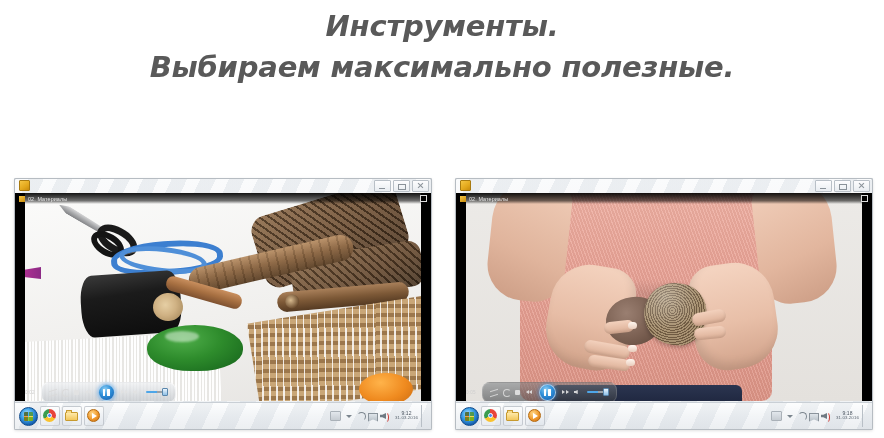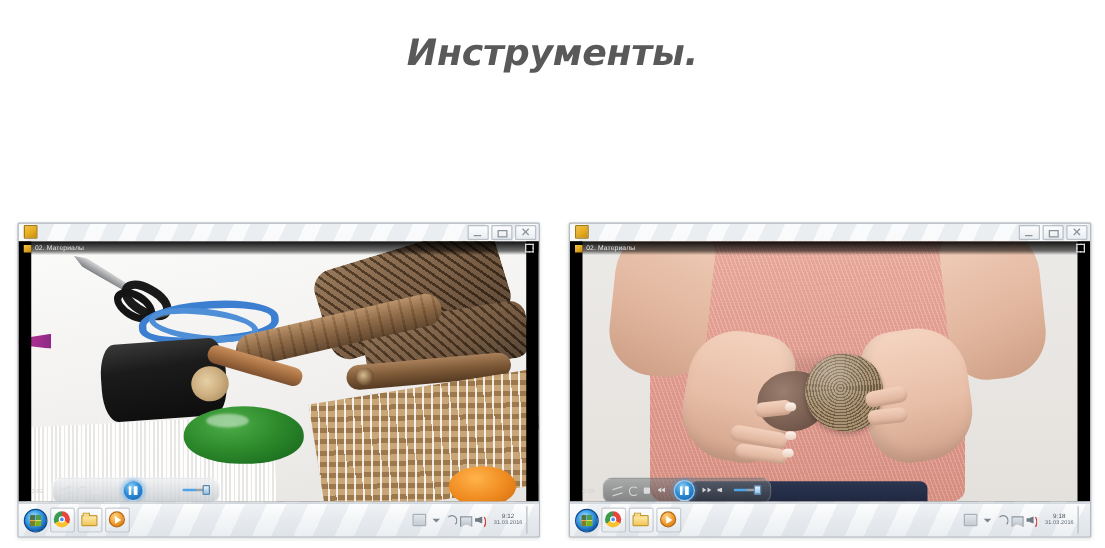--- a/index.html
+++ b/index.html
@@ -11,21 +11,21 @@
     height: 438px;
     overflow: hidden;
     background: #ffffff;
     font-family: "Liberation Sans", sans-serif;
     position: relative;
   }
 
   
   .slide-title {
     position: absolute;
-    top: 16px;
+    top: 0;
     left: 0;
     width: 884px;
     text-align: center;
     padding-top: 6px;
     box-sizing: border-box;
   }
   .slide-title .line {
     font-family: "DejaVu Sans", sans-serif;
     font-style: italic;
     font-weight: bold;
@@ -644,20 +644,21 @@
     margin-left: 3px;
     border-left: 1px solid #b8bfc6;
     flex: 0 0 auto;
   }
 </style>
 </head>
 <body>
 
 <div class="slide-title">
   <div class="line">Инструменты.</div>
+  <div class="line">Выбираем максимально полезные.</div>
 </div>
 
 <div class="win win-left">
   <div class="win-frame"></div>
 
   <div class="titlebar">
     <div class="tb-appicon"></div>
     <div class="tb-spacer"></div>
     <div class="tb-buttons">
       <div class="tb-btn tb-min">

